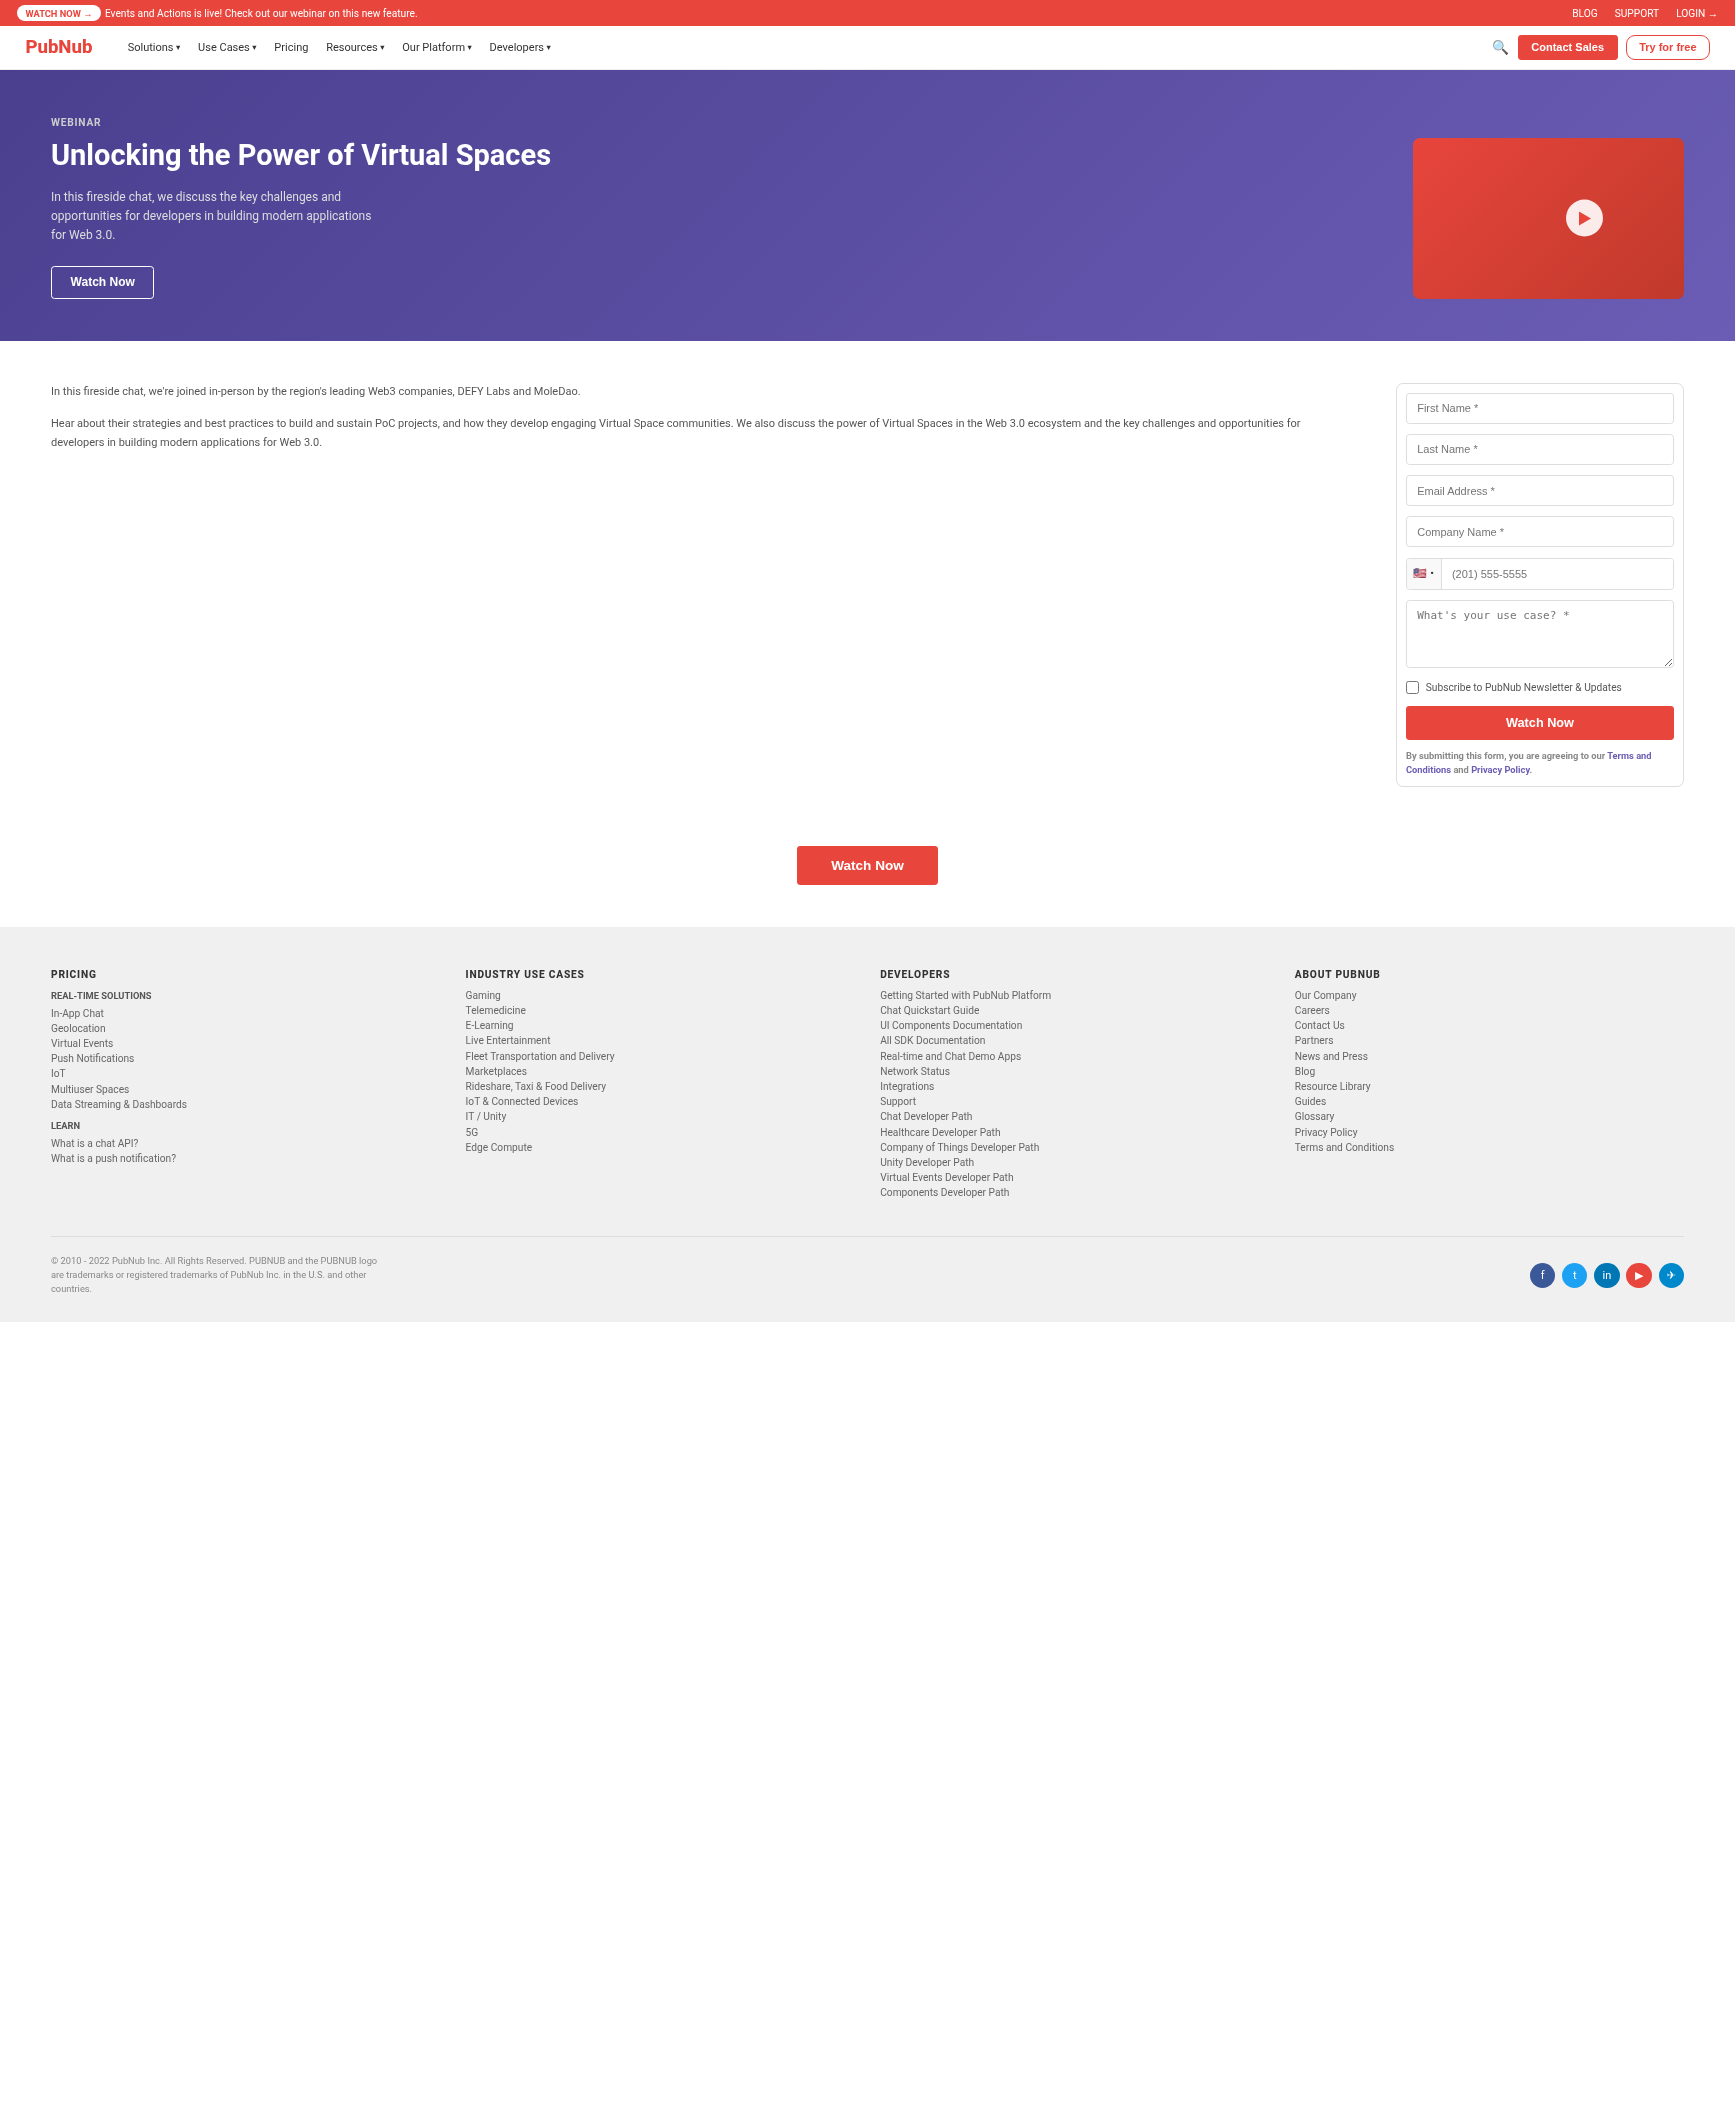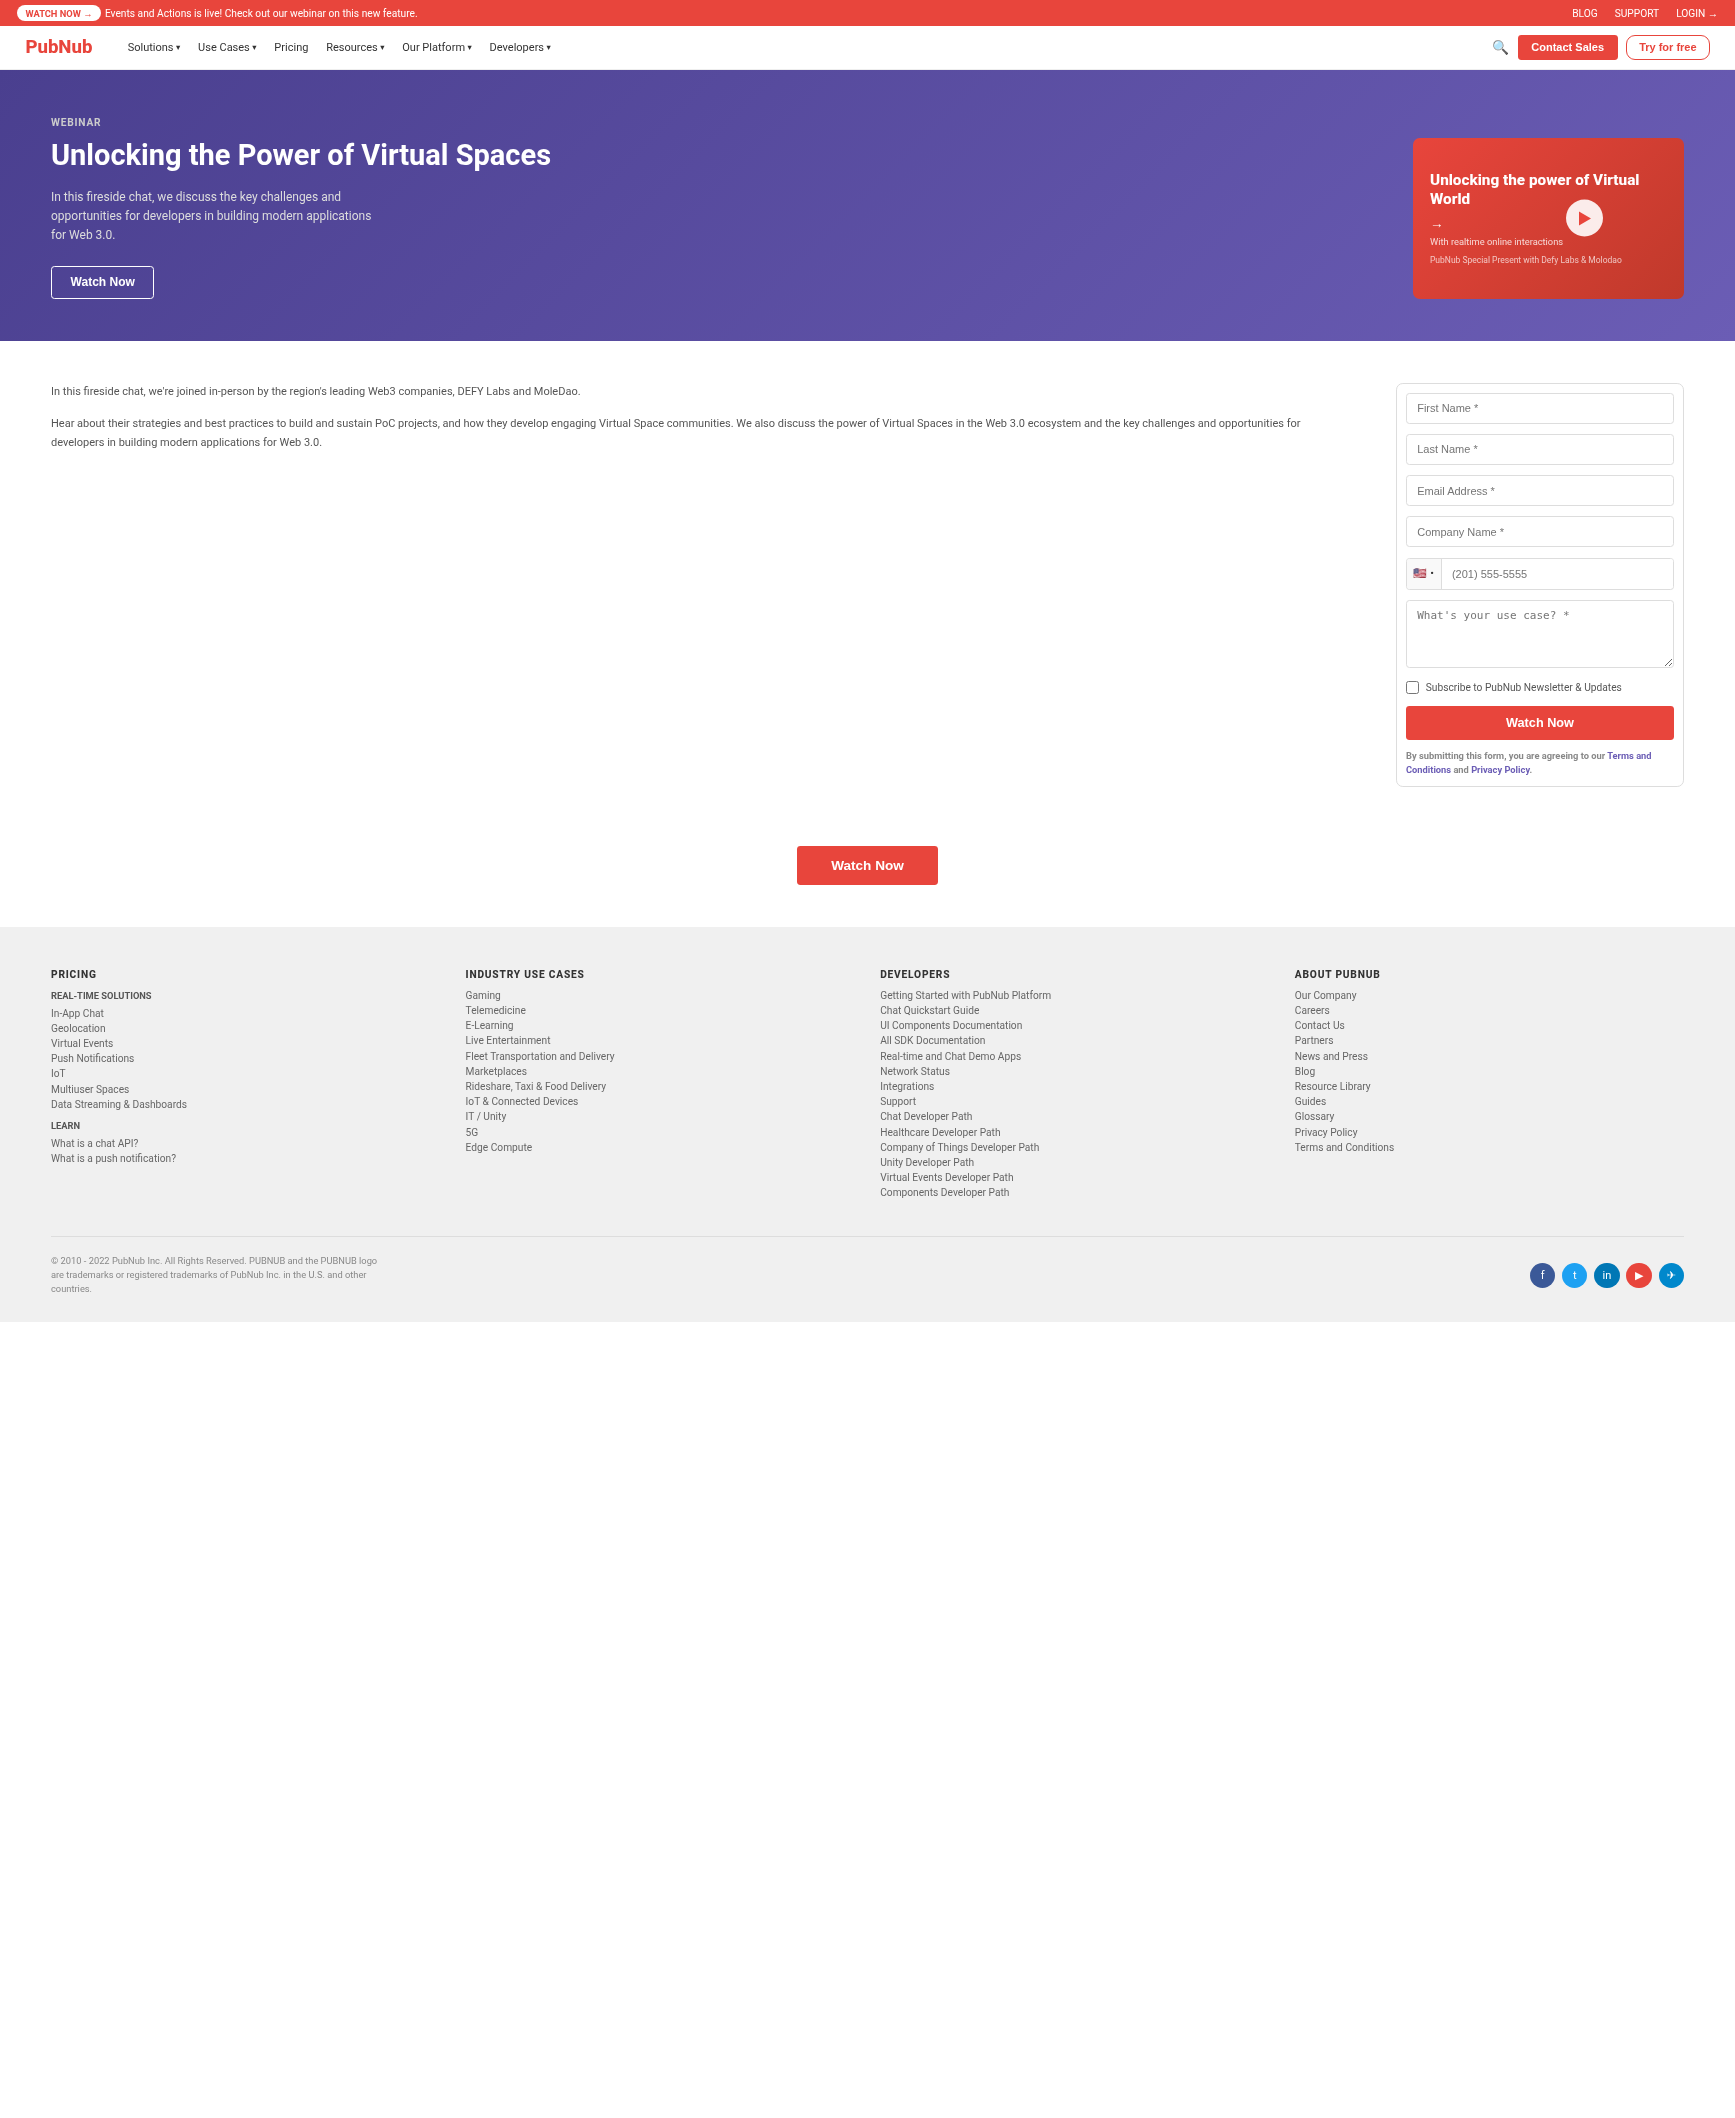--- a/index.html
+++ b/index.html
@@ -355,26 +355,20 @@
 
 <section class="hero">
   <div class="hero-content">
     <div class="hero-tag">WEBINAR</div>
     <h1 class="hero-title">Unlocking the Power of Virtual Spaces</h1>
     <p class="hero-desc">In this fireside chat, we discuss the key challenges and opportunities for developers in building modern applications for Web 3.0.</p>
     <button class="btn-watch-now-outline">Watch Now</button>
   </div>
   <div class="hero-video">
     <div class="video-thumbnail">
-      <div class="video-thumbnail-inner">
-        <div class="video-title">Unlocking the power of Virtual World</div>
-        <div style="font-size:13.6px; margin-bottom:5.1px;">→</div>
-        <div class="video-subtitle">With realtime online interactions</div>
-        <div style="margin-top:8.5px; font-size:8.5px; color:rgba(255,255,255,0.7);">PubNub Special Present with Defy Labs &amp; Molodao</div>
-      </div>
       <div class="play-btn"></div>
     </div>
   </div>
 </section>
 
 <div class="main-content">
   <div class="content-left">
     <p>In this fireside chat, we're joined in-person by the region's leading Web3 companies, DEFY Labs and MoleDao.</p>
     <p>Hear about their strategies and best practices to build and sustain PoC projects, and how they develop engaging Virtual Space communities. We also discuss the power of Virtual Spaces in the Web 3.0 ecosystem and the key challenges and opportunities for developers in building modern applications for Web 3.0.</p>
   </div>

